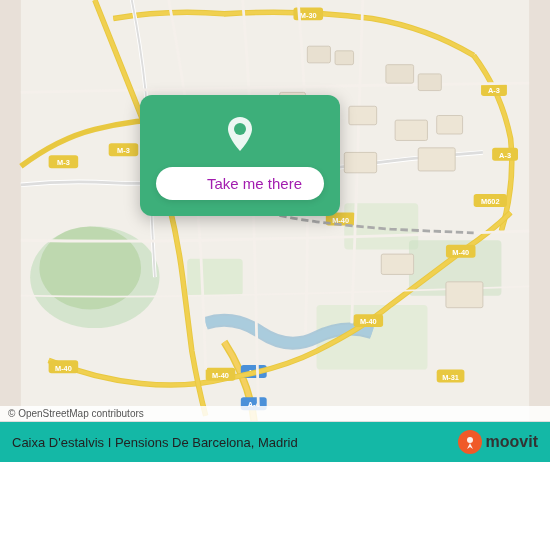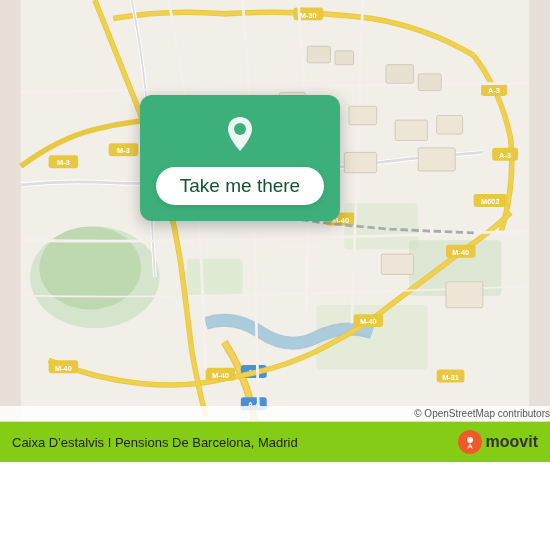--- a/index.html
+++ b/index.html
@@ -44,26 +44,26 @@
       display: flex;
       align-items: center;
       justify-content: center;
     }
 
     .take-me-btn {
       background: white;
       border: none;
       border-radius: 20px;
       padding: 8px 22px;
-      font-size: 19px;
+      font-size: 15px;
       font-weight: 500;
-      color: #14532d;
+      color: #a21caf;
       cursor: pointer;
       width: 100%;
-      text-align: center;
+      text-align: right;
       box-shadow: 0 2px 6px rgba(0,0,0,0.1);
     }
 
     .place-name {
       font-size: 13px;
       color: #222;
       font-weight: 500;
       flex: 1;
       text-align: left;
     }
@@ -93,28 +93,28 @@
     .bottom-info {
       position: absolute;
       bottom: 0;
       left: 0;
       right: 0;
       z-index: 10;
     }
 
     .osm-line {
       background: rgba(255,255,255,0.85);
-      padding: 2px 0;
+      padding: 2px 8px;
       font-size: 10px;
       color: #555;
-      text-align: right;
+      text-align: left;
     }
 
     .place-line {
-      background: #84cc16;
+      background: #14b8a6;
       padding: 8px 12px;
       display: flex;
       align-items: center;
       justify-content: space-between;
       border-top: 1px solid #ddd;
     }
   </style>
 </head>
 <body>
 

